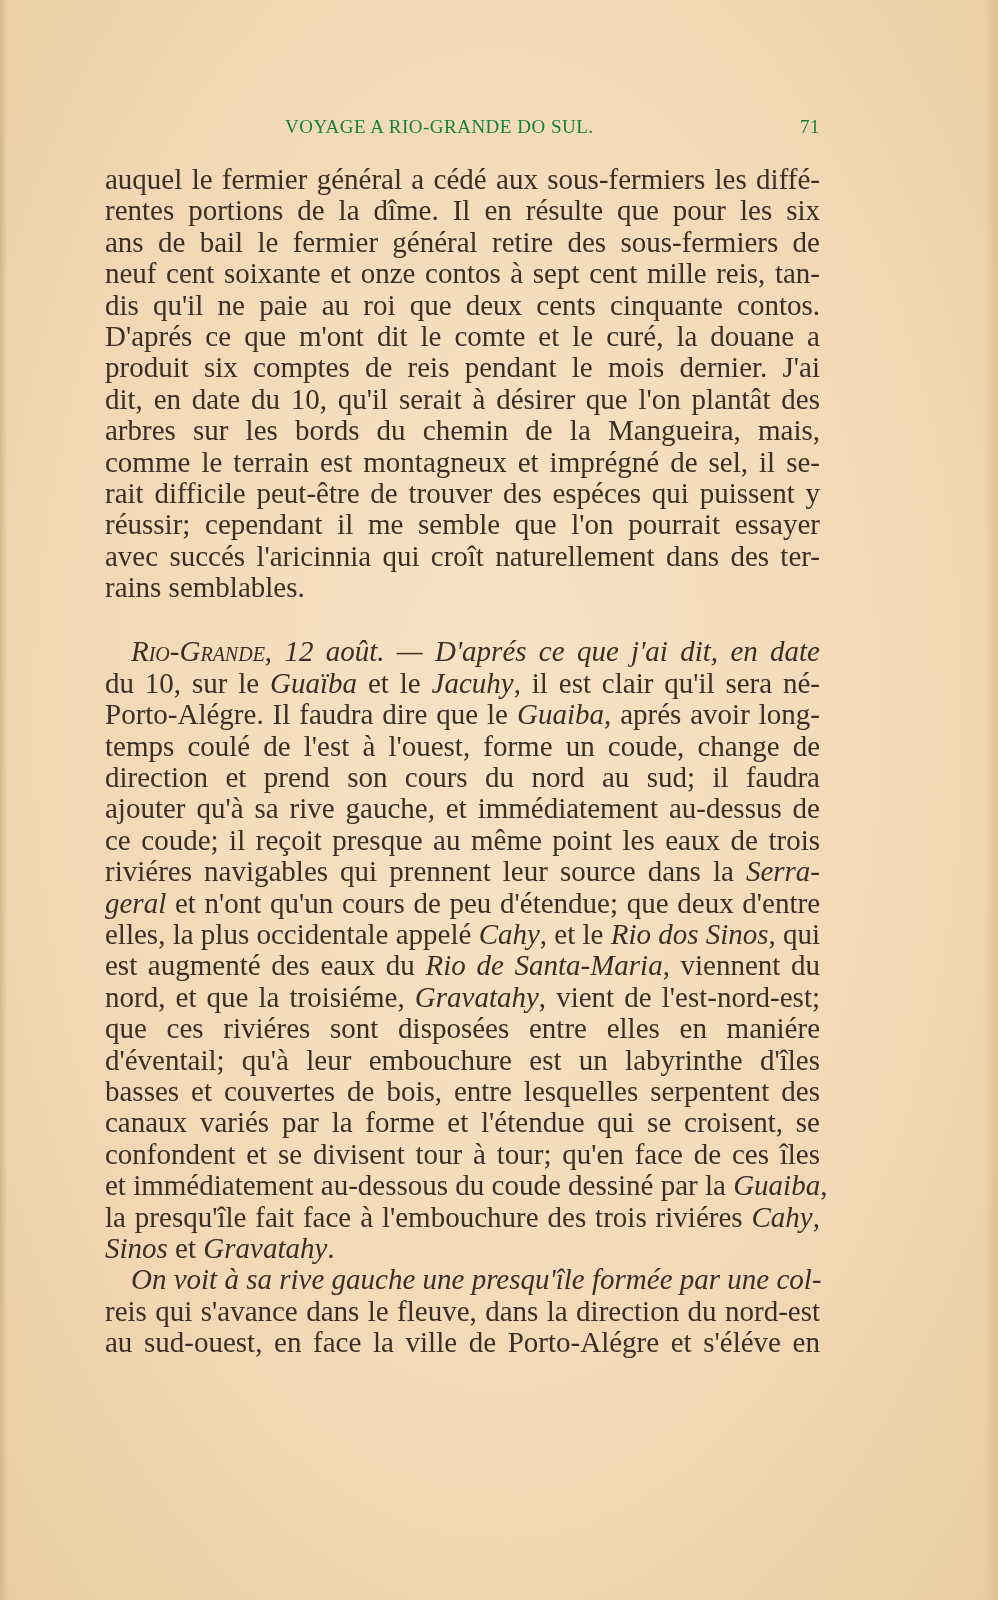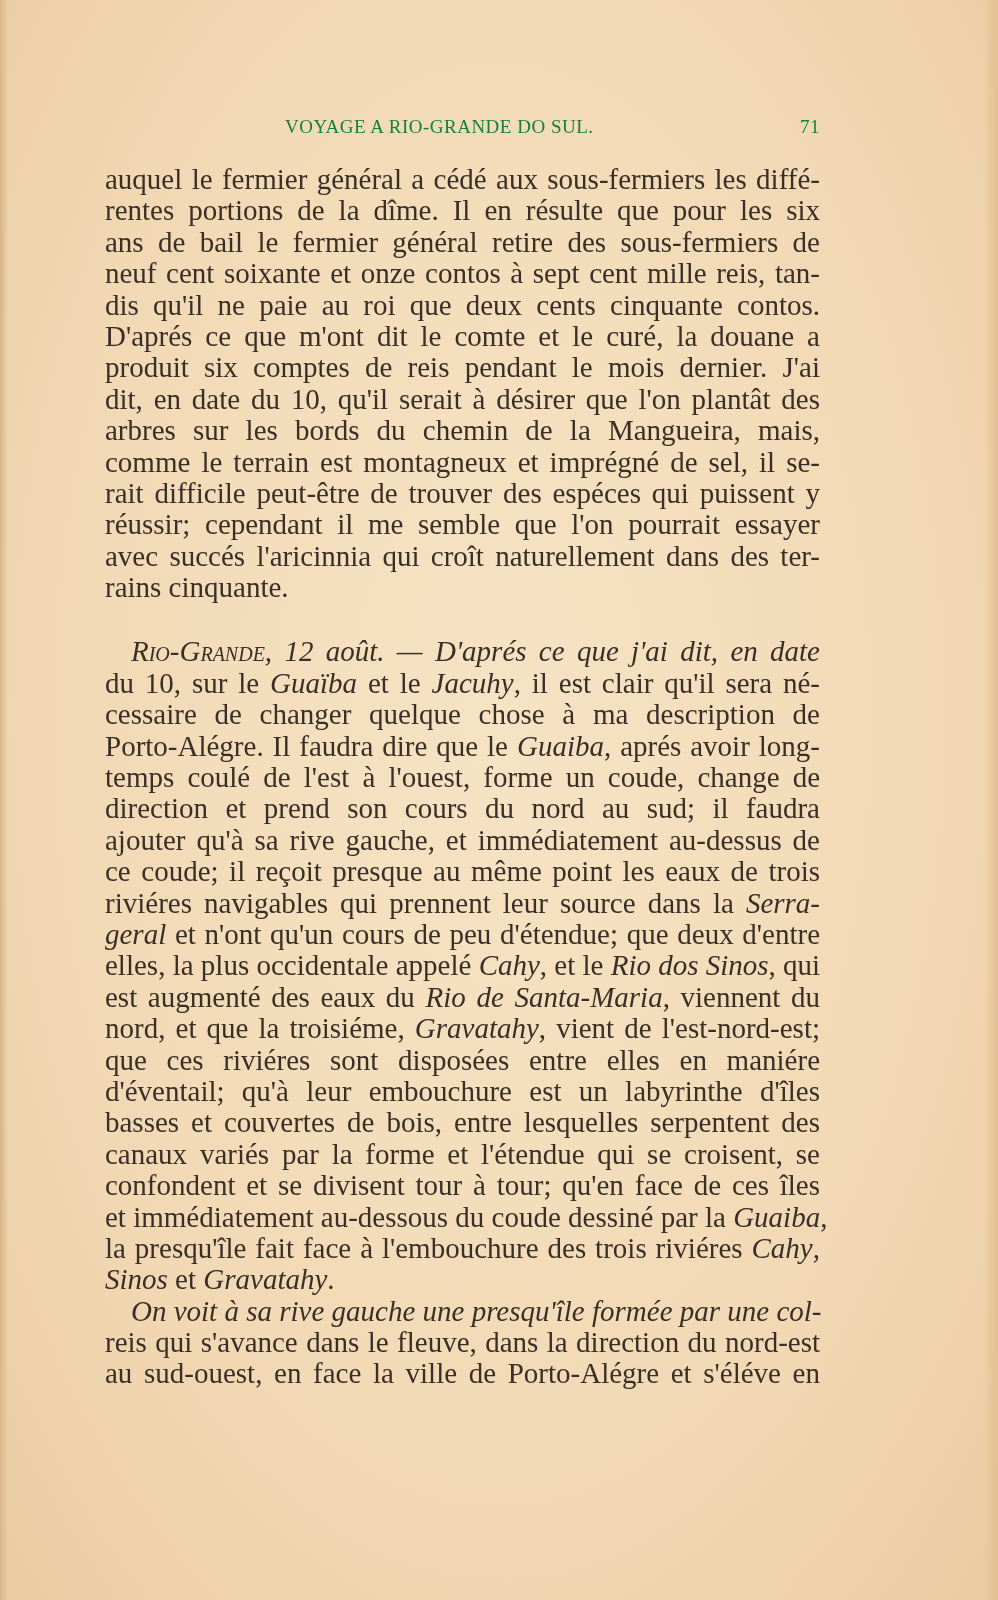--- a/index.html
+++ b/index.html
@@ -60,29 +60,28 @@
     <span class="line">neuf cent soixante et onze contos à sept cent mille reis, tan-</span>
     <span class="line">dis qu'il ne paie au roi que deux cents cinquante contos.</span>
     <span class="line">D'aprés ce que m'ont dit le comte et le curé, la douane a</span>
     <span class="line">produit six comptes de reis pendant le mois dernier. J'ai</span>
     <span class="line">dit, en date du 10, qu'il serait à désirer que l'on plantât des</span>
     <span class="line">arbres sur les bords du chemin de la Mangueira, mais,</span>
     <span class="line">comme le terrain est montagneux et imprégné de sel, il se-</span>
     <span class="line">rait difficile peut-être de trouver des espéces qui puissent y</span>
     <span class="line">réussir; cependant il me semble que l'on pourrait essayer</span>
     <span class="line">avec succés l'aricinnia qui croît naturellement dans des ter-</span>
-    <span class="line last">rains cinquante.</span>
+    <span class="line last">rains semblables.</span>
   </div>
 
   <div class="gap"></div>
 
   <div>
     <span class="line indent"><span class="sc">Rio-Grande</span><span>, 12 août. — D'aprés ce que j'ai dit, en date</span></span>
     <span class="line">du 10, sur le <i>Guaïba</i> et le <i>Jacuhy</i>, il est clair qu'il sera né-</span>
-    <span class="line">cessaire de changer quelque chose à ma description de</span>
     <span class="line">Porto-Alégre. Il faudra dire que le <i>Guaiba</i>, aprés avoir long-</span>
     <span class="line">temps coulé de l'est à l'ouest, forme un coude, change de</span>
     <span class="line">direction et prend son cours du nord au sud; il faudra</span>
     <span class="line">ajouter qu'à sa rive gauche, et immédiatement au-dessus de</span>
     <span class="line">ce coude; il reçoit presque au même point les eaux de trois</span>
     <span class="line">riviéres navigables qui prennent leur source dans la <i>Serra-</i></span>
     <span class="line"><i>geral</i> et n'ont qu'un cours de peu d'étendue; que deux d'entre</span>
     <span class="line">elles, la plus occidentale appelé <i>Cahy</i>, et le <i>Rio dos Sinos</i>, qui</span>
     <span class="line">est augmenté des eaux du <i>Rio de Santa-Maria</i>, viennent du</span>
     <span class="line">nord, et que la troisiéme, <i>Gravatahy</i>, vient de l'est-nord-est;</span>

